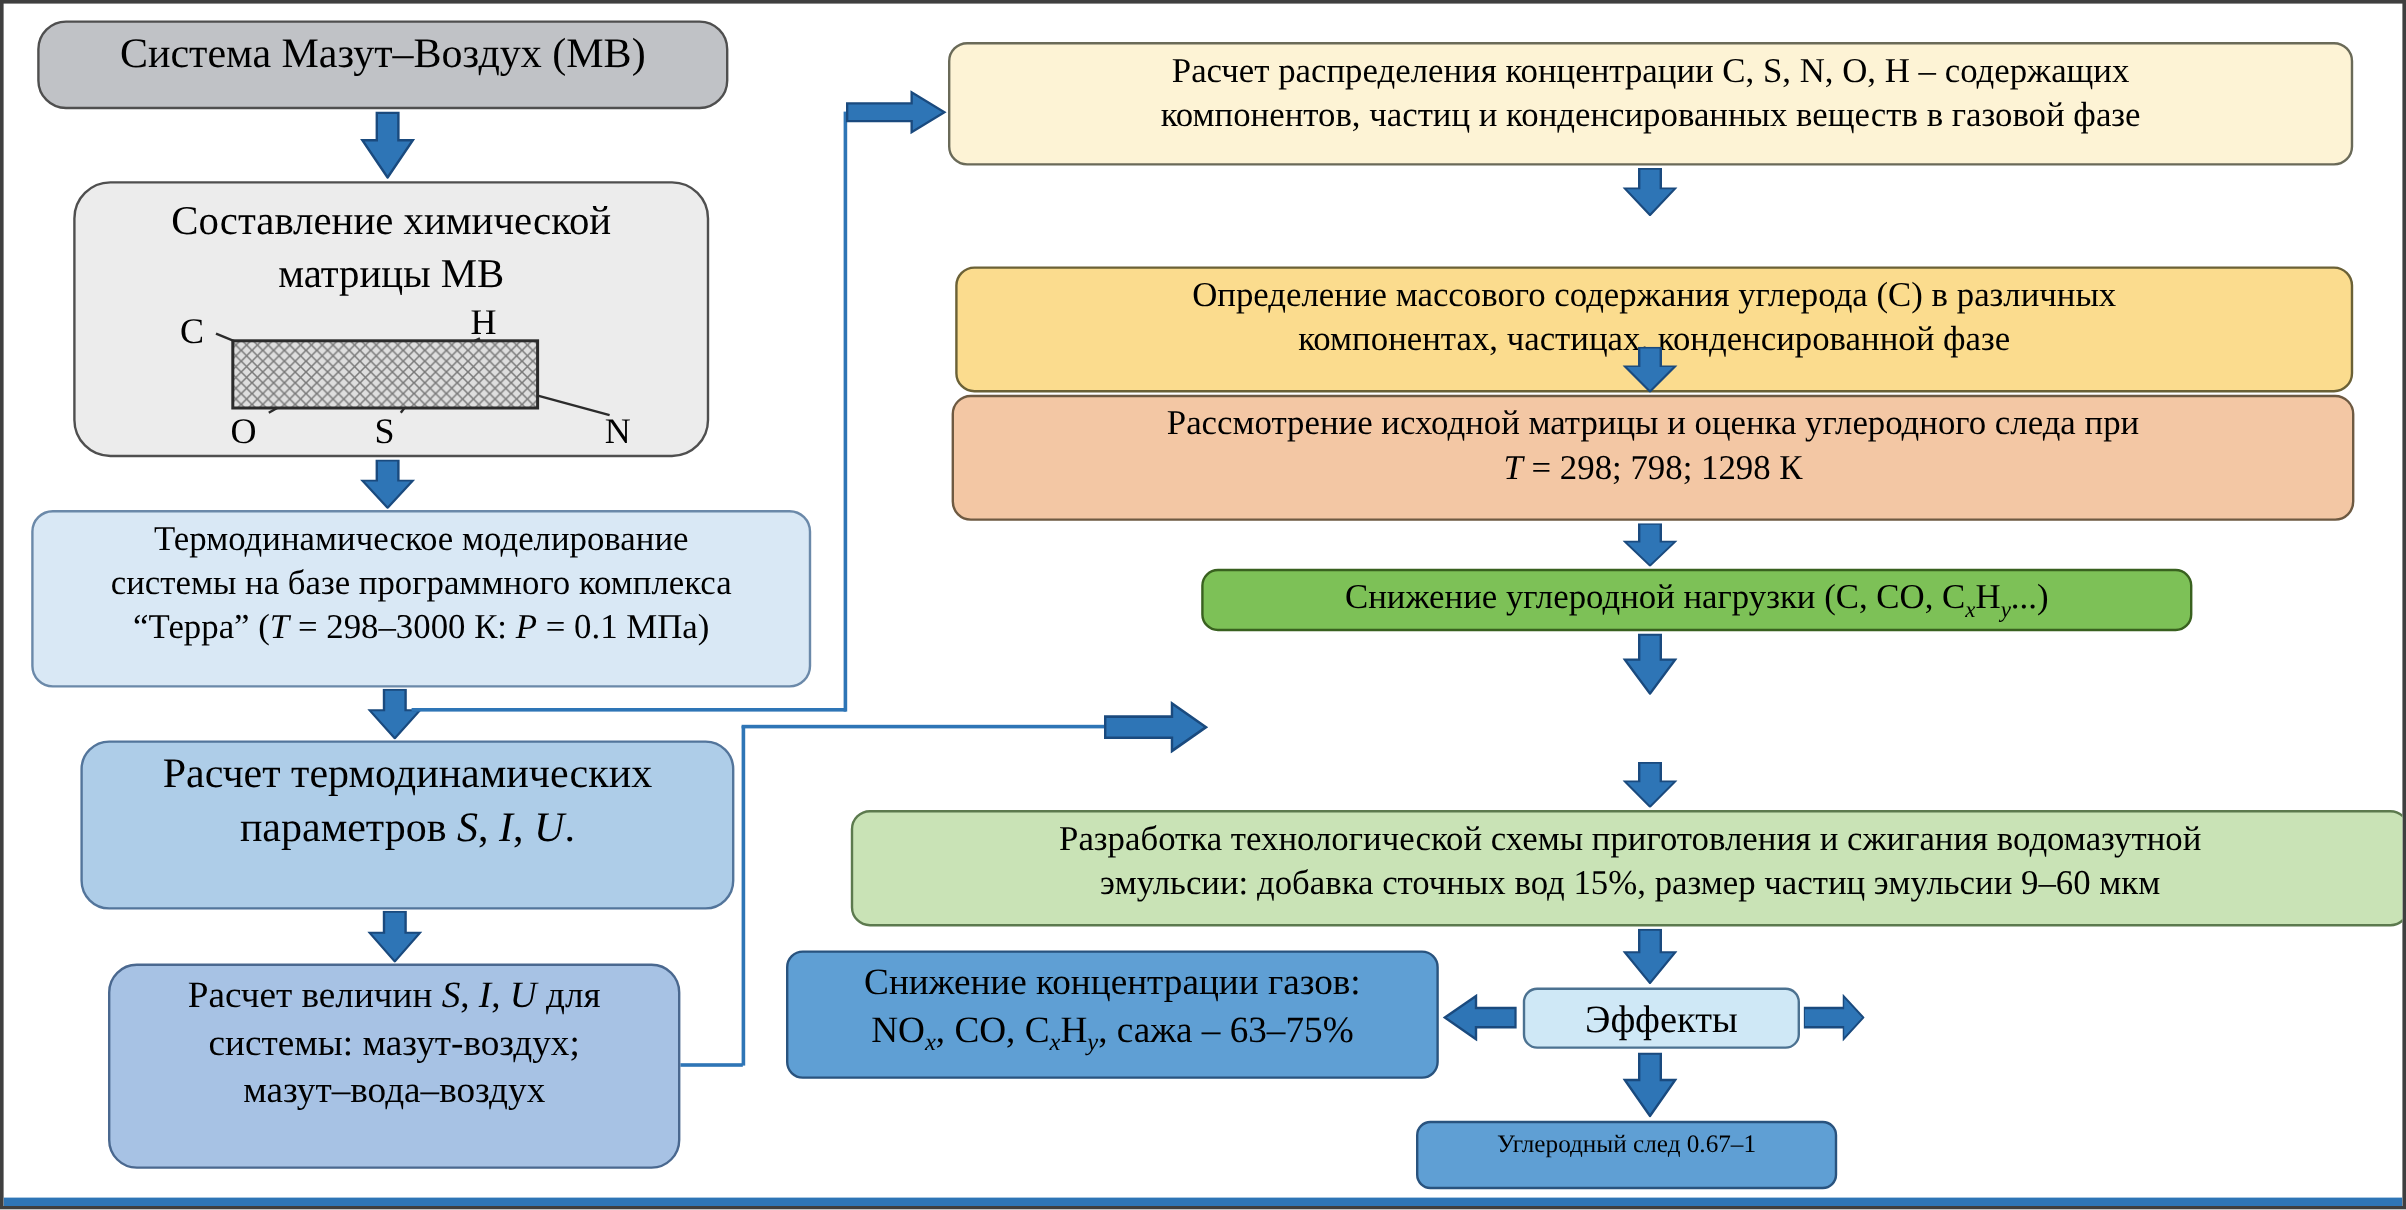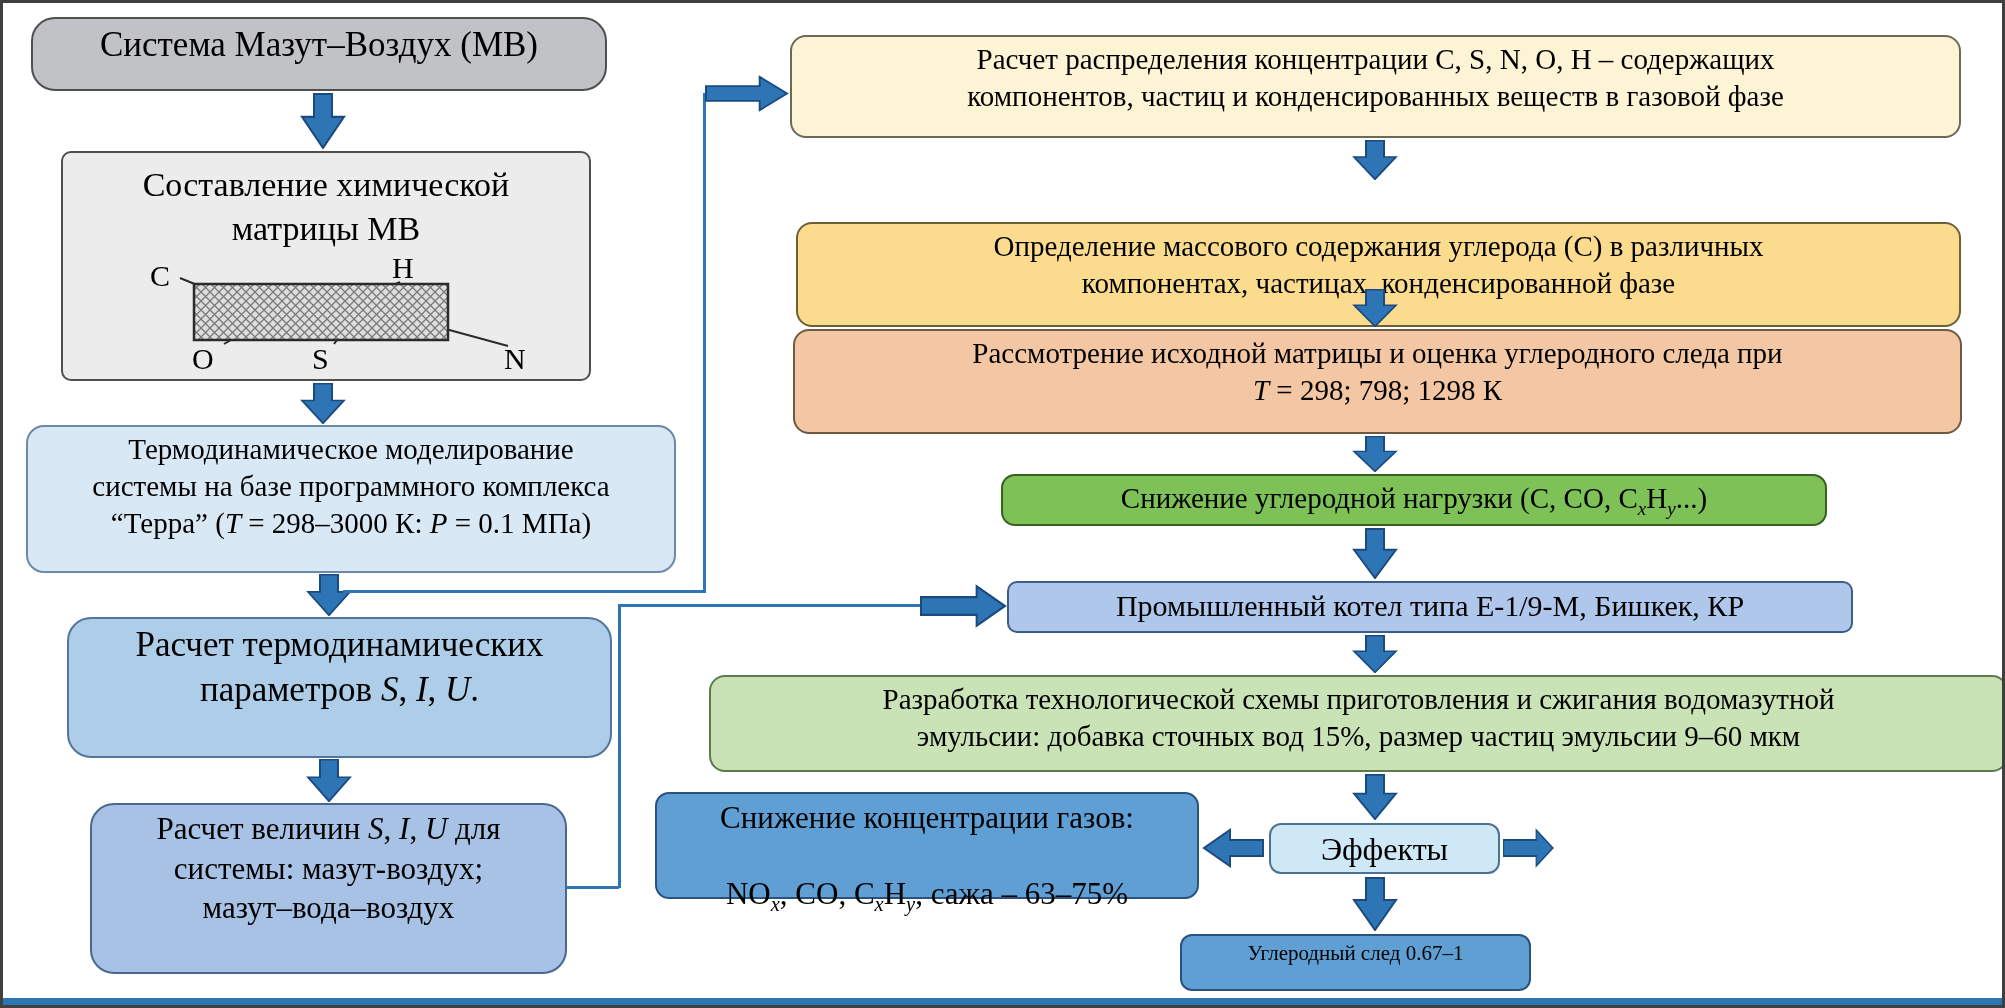--- a/index.html
+++ b/index.html
@@ -14,34 +14,34 @@
   .box {
     position:absolute; display:flex; flex-direction:column;
     align-items:center; justify-content:flex-start; text-align:center;
     box-sizing:border-box; border:2.5px solid #555; padding:4px 14px;
   }
   .line { line-height:1.28; }
   .it { font-style:italic; }
   sub { font-size:66%; font-style:italic; line-height:0; }
 
   .l1 { left:28px;  top:14px;  width:576px;  height:74px;  background:#c0c2c6; border-color:#4f4f4f; border-radius:24px; font-size:35px; }
-  .l2 { left:58px;  top:148px; width:530px;  height:230px; background:#ececec; border-color:#4f4f4f; border-radius:10px; font-size:34px; justify-content:flex-start; padding-top:10px; }
+  .l2 { left:58px;  top:148px; width:530px;  height:230px; background:#ececec; border-color:#4f4f4f; border-radius:31px; font-size:34px; justify-content:flex-start; padding-top:10px; }
   .l3 { left:23px;  top:422px; width:650px;  height:148px; background:#d9e8f5; border-color:#6b89a9; border-radius:18px; font-size:29px; }
   .l4 { left:64px;  top:614px; width:545px;  height:141px; background:#aecde8; border-color:#53759b; border-radius:24px; font-size:35px; }
   .l5 { left:87px;  top:800px; width:477px;  height:171px; background:#a7c2e4; border-color:#4a688f; border-radius:24px; font-size:31px; }
 
   .r1 { left:787px; top:32px;  width:1171px; height:103px; background:#fdf3d5; border-color:#6a6a58; border-radius:16px; font-size:29px; }
   .r2 { left:793px; top:179px; width:1165px; height:105px; background:#fbdc8e; border-color:#6b6136; border-radius:16px; font-size:29px;margin-top:40px; }
   .r3 { left:790px; top:326px; width:1169px; height:105px; background:#f3c7a4; border-color:#6e5a42; border-radius:16px; font-size:29px; }
   .r4 { left:998px; top:471px; width:826px;  height:52px;  background:#7dc157; border-color:#39611f; border-radius:14px; font-size:29px; }
   .r5 { left:1004px;top:578px; width:846px;  height:52px;  background:#aec7ea; border-color:#3c5d88; border-radius:10px; font-size:30px; }
   .r6 { left:706px; top:672px; width:1299px; height:97px;  background:#c9e3b6; border-color:#5c7a4e; border-radius:16px; font-size:29px; }
 
   .eff { left:1266px; top:820px; width:231px; height:51px;  background:#cfe8f6; border-color:#4c7291; border-radius:12px; font-size:32px; }
-  .b1  { left:652px;  top:789px; width:544px; height:107px; background:#5f9fd4; border-color:#29537e; border-radius:14px; font-size:31px;gap:36px; }
+  .b1  { left:652px;  top:789px; width:544px; height:107px; background:#5f9fd4; border-color:#29537e; border-radius:14px; font-size:31px; }
   .b2  { left:1551px; top:789px; width:427px; height:107px; background:#5f9fd4; border-color:#29537e; border-radius:14px; font-size:30px; }
   .b3  { left:1177px; top:931px; width:351px; height:57px;  background:#5f9fd4; border-color:#29537e; border-radius:12px; font-size:21px; }
 
   .arrow { position:absolute; }
   .a1  { left:297px;  top:90px; }
   .a2  { left:297px;  top:380px; }
   .a3  { left:303px;  top:571px; }
   .a4  { left:303px;  top:756px; }
   .ar1 { left:1349px; top:137px; }
   .ar2 { left:1349px; top:286px; }
@@ -173,23 +173,20 @@
     </svg>
 
   <div class="box r4">
     <div class="line"><span>Снижение углеродной нагрузки (C, CO, C</span><sub>x</sub><span>H</span><sub>y</sub><span>...)</span></div>
   </div>
 
   <svg class="arrow ar4" width="46" height="51" viewBox="0 0 46 54" preserveAspectRatio="none">
       <path d="M14 1 H32 V23 H44 L23 53 L2 23 H14 Z"></path>
     </svg>
 
-  <div class="box r5">
-    <div class="line">Промышленный котел типа Е-1/9-М, Бишкек, КР</div>
-  </div>
 
   <svg class="arrow ar5" width="46" height="38" viewBox="0 0 46 54" preserveAspectRatio="none">
       <path d="M14 1 H32 V23 H44 L23 53 L2 23 H14 Z"></path>
     </svg>
 
   <div class="box r6">
     <div class="line">Разработка технологической схемы приготовления и сжигания водомазутной</div>
     <div class="line">эмульсии: добавка сточных вод 15%, размер частиц эмульсии 9–60 мкм</div>
   </div>
 

